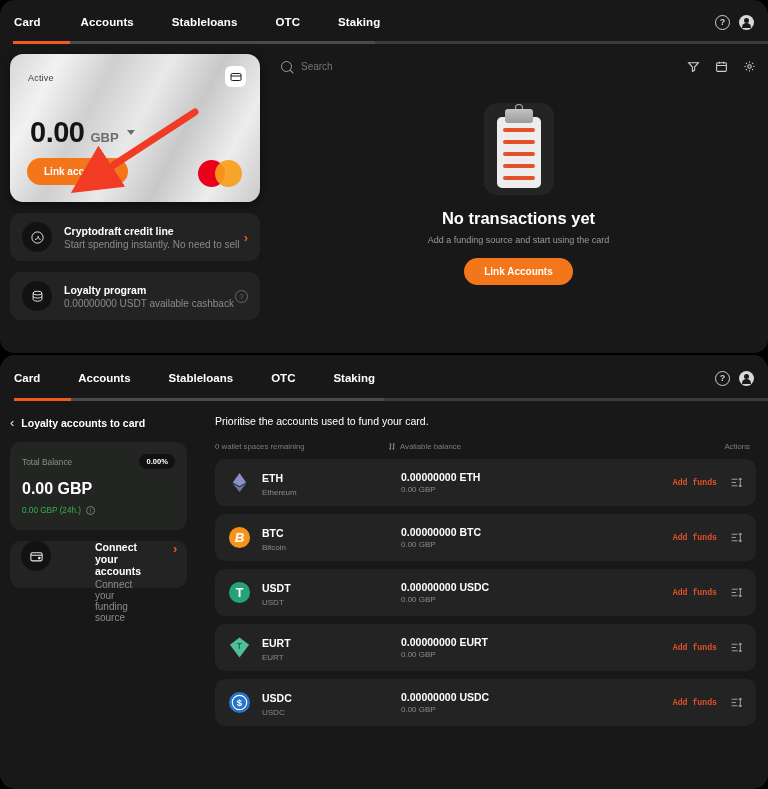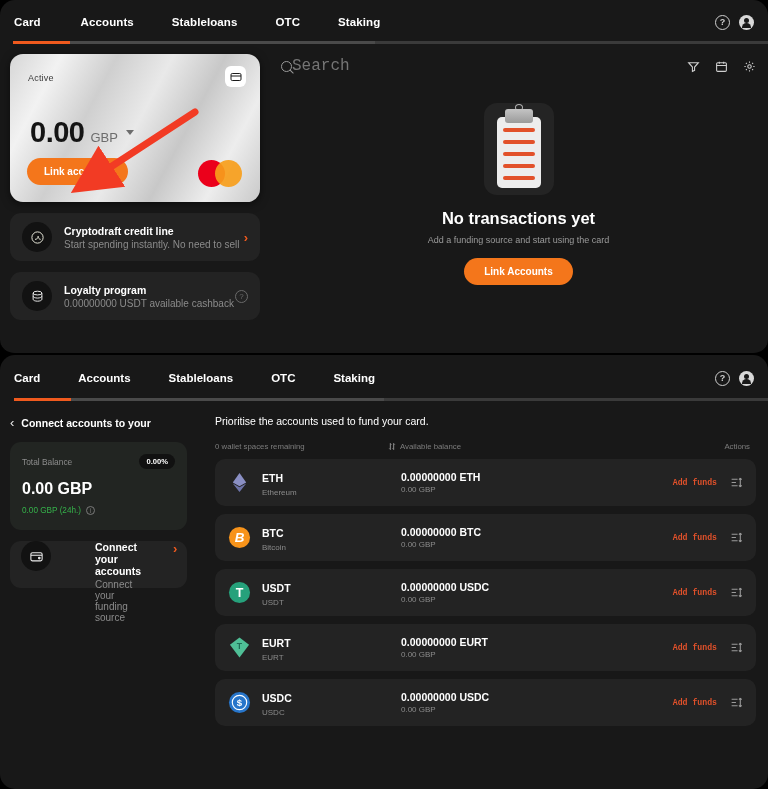--- a/index.html
+++ b/index.html
@@ -52,21 +52,21 @@
   }
   .cc-active { position:absolute; top:19px; left:18px; font-size:9px;
                color:#3a3a3a; letter-spacing:.2px; }
   .cc-chip { position:absolute; top:12px; right:14px; width:21px; height:21px;
              border-radius:6px; background:#fff; display:flex;
              align-items:center; justify-content:center; }
   .cc-chip svg { width:12px; height:12px; }
   .cc-amt { position:absolute; left:20px; top:62px; display:flex;
             align-items:baseline; gap:6px; }
   .cc-num { font-size:29px; font-weight:bold; color:#141414; letter-spacing:-.5px; }
-  .cc-cur { font-size:13px; color:#6d6d6d; font-weight:normal; }
+  .cc-cur { font-size:13px; color:#6d6d6d; font-weight:bold; }
   .cc-chev { width:0; height:0; border-left:4px solid transparent;
              border-right:4px solid transparent; border-top:5px solid #6d6d6d;
              margin-left:2px; align-self:center; }
   .cc-btn { position:absolute; left:17px; bottom:17px; background:#f4761b;
             color:#fff; font-size:10px; font-weight:bold; border:none;
             border-radius:16px; padding:8px 17px; cursor:pointer; }
   .cc-mc { position:absolute; right:18px; bottom:15px; width:44px; height:27px; }
   .cc-mc i { position:absolute; top:0; width:27px; height:27px; border-radius:50%; }
   .mc-r { left:0; background:#eb001b; }
   .mc-y { right:0; background:#f79e1b; opacity:.92; }
@@ -90,22 +90,22 @@
 
   
   .rightcol { flex:1; padding-left:21px; }
   .search-bar { display:flex; align-items:center; height:24px; }
   .srch-ic { width:11px; height:11px; border:1.4px solid #9a9a9a;
              border-radius:50%; position:relative; flex:0 0 11px; }
   .srch-ic::after { content:""; position:absolute; right:-3px; bottom:-2px;
                     width:5px; height:1.4px; background:#9a9a9a;
                     transform:rotate(45deg); }
   .srch-inp { background:transparent; border:none; outline:none;
-              color:#8c8c8c; font-size:16px; 
-              font-family:Liberation Mono, monospace; width:200px; }
+              color:#8c8c8c; font-size:10px; margin-left:9px;
+              font-family:Liberation Sans, sans-serif; width:200px; }
   .tools { margin-left:auto; display:flex; gap:15px; align-items:center; }
   .tools svg { width:13px; height:13px; cursor:pointer; }
 
   .empty { text-align:center; padding-top:25px; }
   .clip { width:70px; height:92px; margin:0 auto; position:relative; }
   .clip-bg { position:absolute; inset:0; background:#242424; border-radius:13px; }
   .clip-pg { position:absolute; left:13px; top:14px; width:44px; height:71px;
              background:#ededed; border-radius:5px; }
   .clip-top { position:absolute; left:21px; top:6px; width:28px; height:14px;
               background:linear-gradient(180deg,#c4c4c4,#9a9a9a); border-radius:3px; }
@@ -321,21 +321,21 @@
       <i class="ul2-mid"></i>
       <i class="ul2-act"></i>
     </div>
   </div>
 
   <div class="bot-body">
 
     <div class="b-left">
       <div class="back-hd">
         <span class="back-chev">‹</span>
-        <span class="back-tx">Connect accounts to your</span>
+        <span class="back-tx">Loyalty accounts to card</span>
       </div>
 
       <div class="bal-card">
         <div class="bal-top">
           <span class="bal-lbl">Total Balance</span>
           <span class="bal-pct">0.00%</span>
         </div>
         <div class="bal-big">0.00 GBP</div>
         <div class="bal-sub">
           <span class="bal-green">0.00 GBP (24h.)</span>

